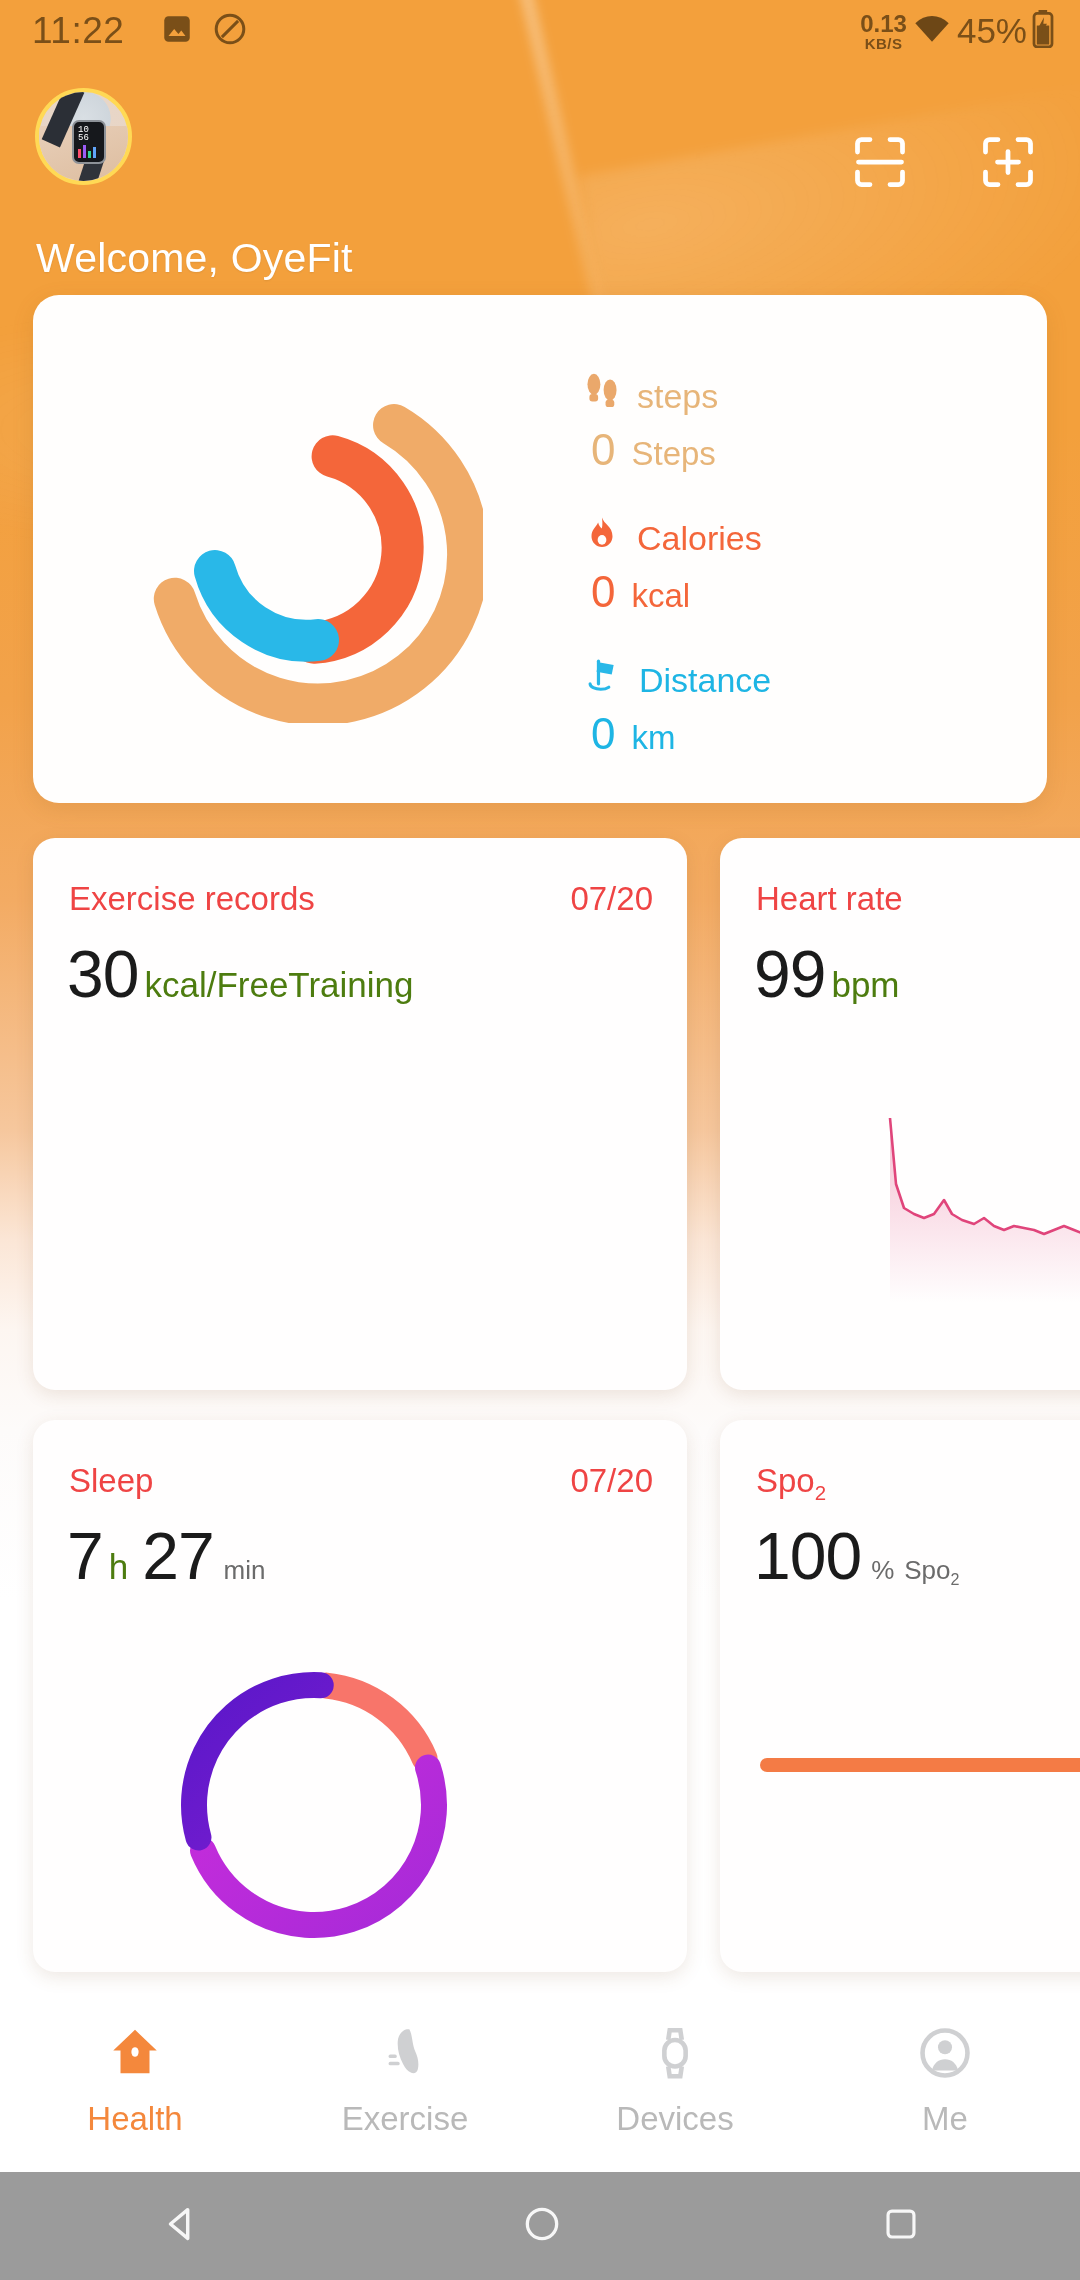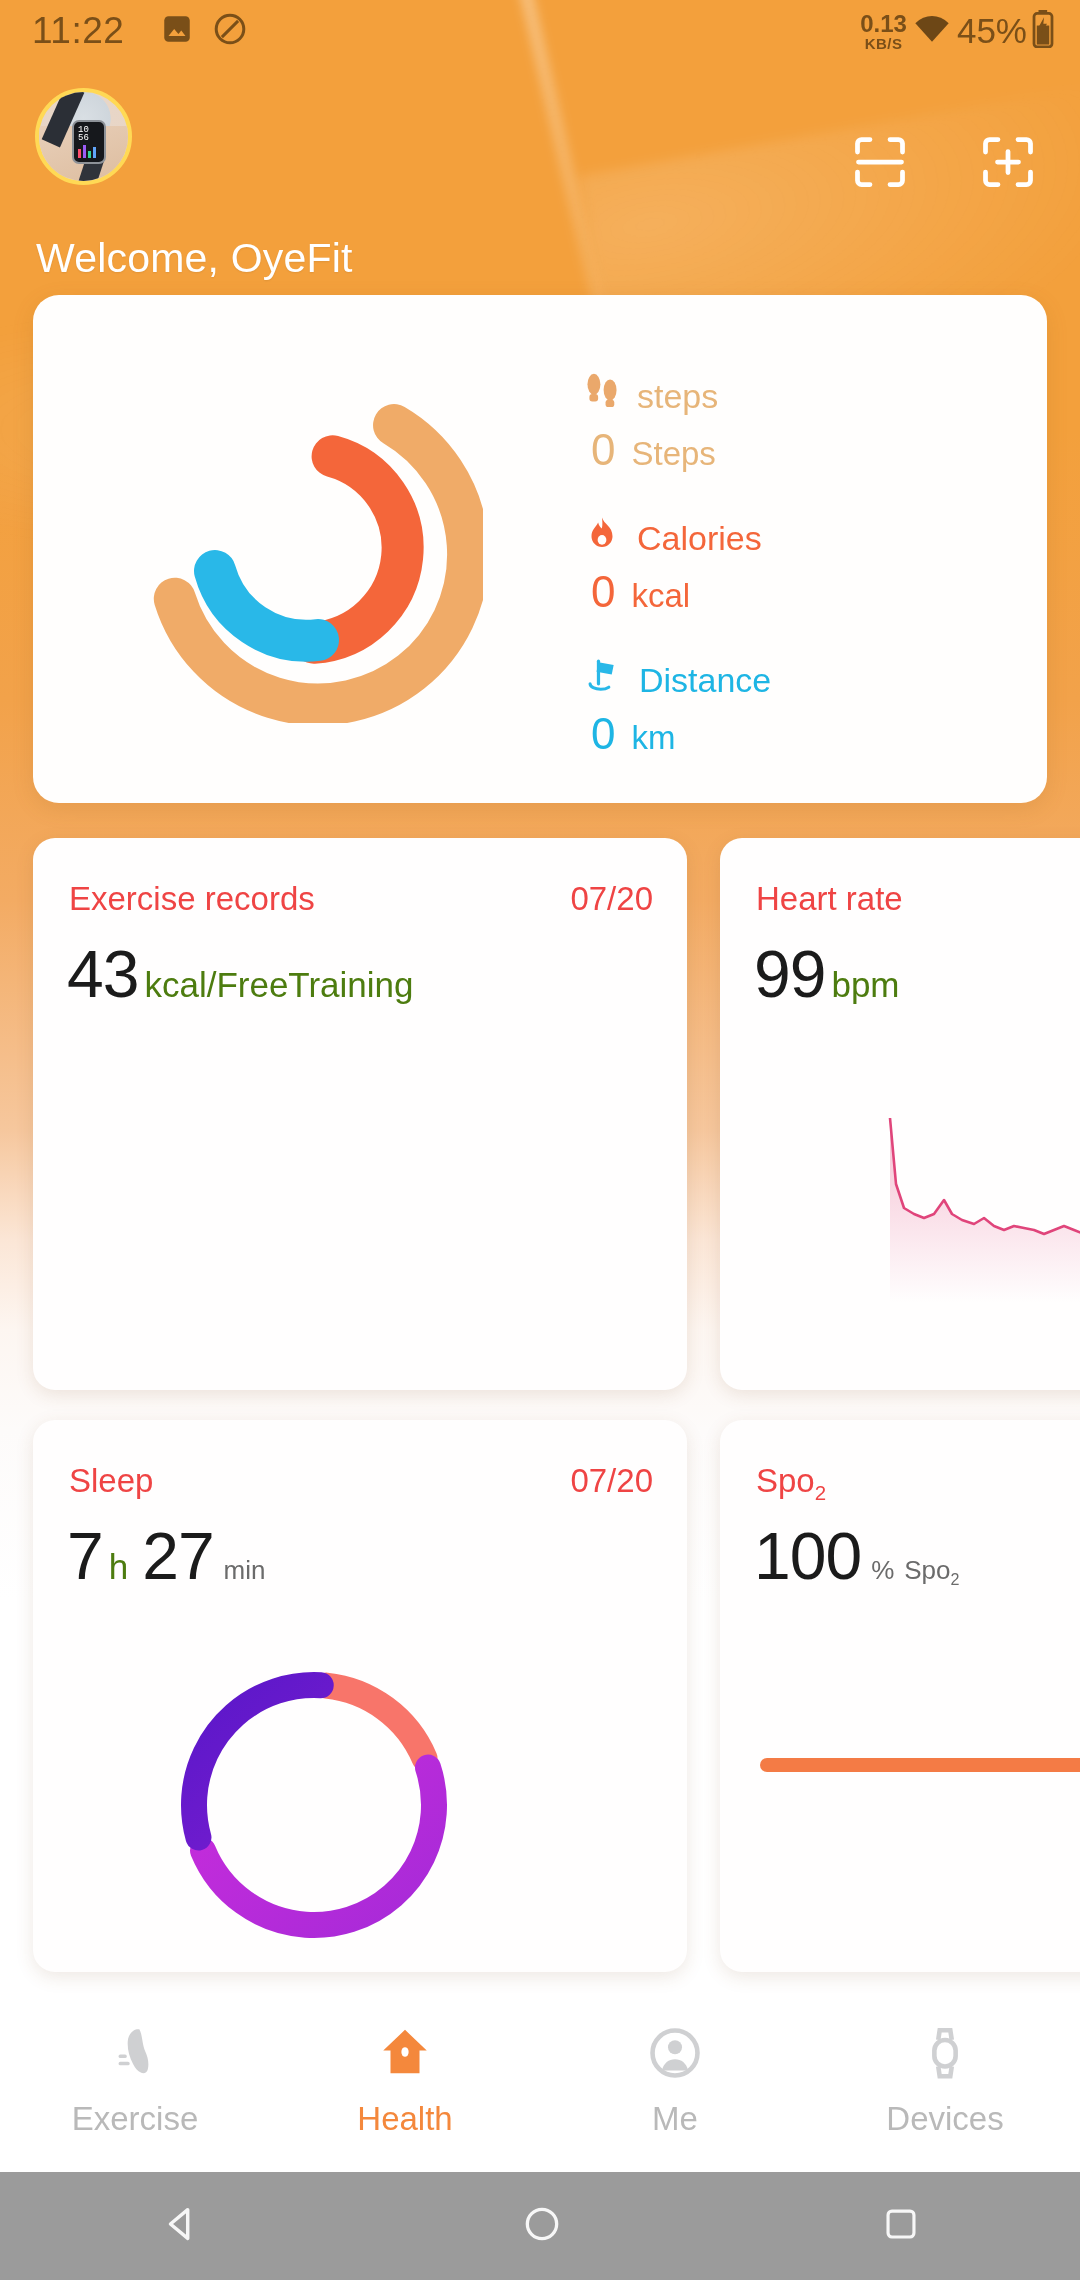--- a/index.html
+++ b/index.html
@@ -315,21 +315,21 @@
 
     </div>
   </div>
 
   <div class="mcard" id="card-exercise">
     <div class="mcard-head">
       <span>Exercise records</span>
       <span>07/20</span>
     </div>
     <div class="mcard-val">
-      <span class="big">43</span>
+      <span class="big">30</span>
       <span class="sm">kcal/FreeTraining</span>
     </div>
   </div>
 
   <div class="mcard" id="card-heart">
     <div class="mcard-head">
       <span>Heart rate</span>
 
     </div>
     <div class="mcard-val">
@@ -403,61 +403,61 @@
       <div id="spo2-track">
         <div id="spo2-seg1" style="width: 67%;"></div>
 
       </div>
 
     </div>
   </div>
 
   <div id="tabbar">
 
+    <div class="tab active">
+      <span>
+        <svg width="58" height="58" viewBox="0 0 24 24">
+          <path d="M12 2.4L21 11h-3v9.4H6V11H3z" fill="#f4883c"></path>
+          <ellipse cx="12" cy="11.6" rx="1.5" ry="2" fill="#fff"></ellipse>
+        </svg>
+      </span>
+      <span class="tlabel">Health</span>
+    </div>
+
     <div class="tab">
       <span>
         <svg width="58" height="58" viewBox="0 0 24 24">
           <path d="M13.8 2.2c1.4 2.6 1.1 6.2 2.5 9.3 1 2.3 1.6 4.6 1 7.2-.3 1.3-1.5 2-2.7 1.5-1.6-.7-2.6-2.2-3.4-3.7-1.6-3-2.4-6-2.2-9.3.1-2 1-3.6 2.6-4.6.9-.6 1.7-.5 2.2-.4z" fill="#cfd0d2"></path>
           <rect x="5.2" y="12.6" width="3.4" height="1.5" rx=".7" fill="#cfd0d2"></rect>
           <rect x="5.2" y="15.6" width="4.6" height="1.5" rx=".7" fill="#cfd0d2"></rect>
         </svg>
       </span>
       <span class="tlabel">Exercise</span>
     </div>
 
-    <div class="tab active">
-      <span>
-        <svg width="58" height="58" viewBox="0 0 24 24">
-          <path d="M12 2.4L21 11h-3v9.4H6V11H3z" fill="#f4883c"></path>
-          <ellipse cx="12" cy="11.6" rx="1.5" ry="2" fill="#fff"></ellipse>
+    <div class="tab">
+      <span>
+        <svg width="58" height="58" viewBox="0 0 24 24" fill="none" stroke="#cfd0d2" stroke-width="1.9">
+          <rect x="7.6" y="6.6" width="8.8" height="11" rx="4.4"></rect>
+          <path d="M9.2 6.6l.6-4h4.4l.6 4M9.2 17.6l.6 4h4.4l.6-4"></path>
         </svg>
       </span>
-      <span class="tlabel">Health</span>
+      <span class="tlabel">Devices</span>
     </div>
 
     <div class="tab">
       <span>
         <svg width="58" height="58" viewBox="0 0 24 24">
           <circle cx="12" cy="12" r="9.3" fill="none" stroke="#cfd0d2" stroke-width="1.9"></circle>
           <circle cx="12" cy="9.6" r="2.9" fill="#cfd0d2"></circle>
           <path d="M6.6 19.2c.7-3 2.8-4.6 5.4-4.6s4.7 1.6 5.4 4.6" fill="#cfd0d2"></path>
         </svg>
       </span>
       <span class="tlabel">Me</span>
     </div>
-
-    <div class="tab">
-      <span>
-        <svg width="58" height="58" viewBox="0 0 24 24" fill="none" stroke="#cfd0d2" stroke-width="1.9">
-          <rect x="7.6" y="6.6" width="8.8" height="11" rx="4.4"></rect>
-          <path d="M9.2 6.6l.6-4h4.4l.6 4M9.2 17.6l.6 4h4.4l.6-4"></path>
-        </svg>
-      </span>
-      <span class="tlabel">Devices</span>
-    </div>
   </div>
 
   <div id="navbar">
     <span class="navglyph">
       <svg width="46" height="46" viewBox="0 0 24 24" fill="none" stroke="#ffffff" stroke-width="1.8" stroke-linejoin="round">
         <path d="M15.5 4.5L6.5 12l9 7.5z"></path>
       </svg>
     </span>
     <span class="navglyph">
       <svg width="44" height="44" viewBox="0 0 24 24" fill="none" stroke="#ffffff" stroke-width="1.8">

